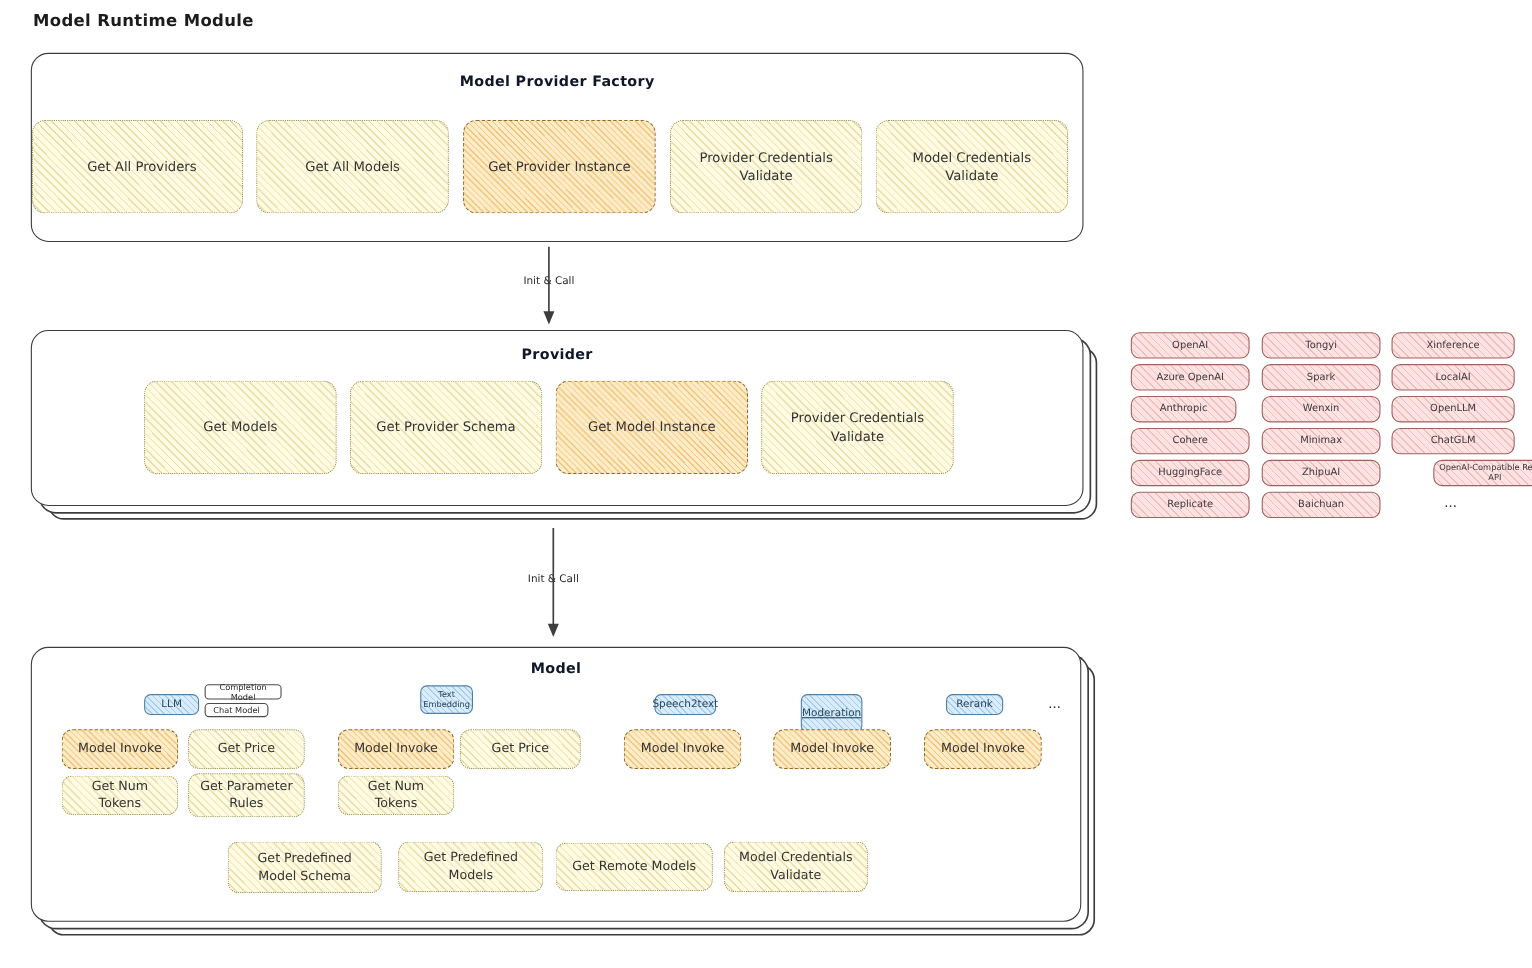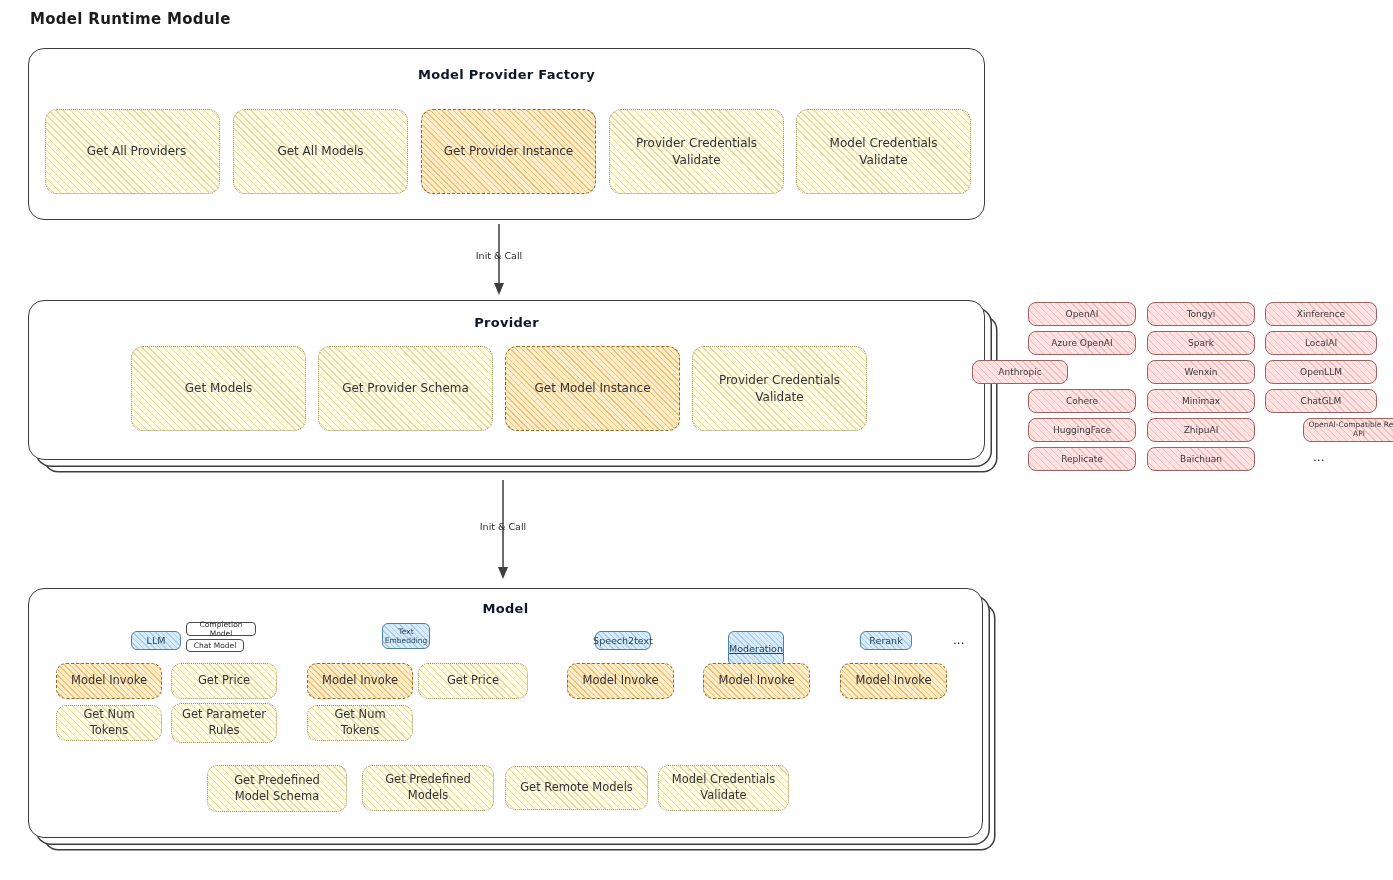--- a/index.html
+++ b/index.html
@@ -64,21 +64,21 @@
 </style>
 </head>
 <body>
 
 <div class="canvas">
 
   <div class="abs main-title">Model Runtime Module</div>
 
   <div class="abs panel" style="left:28px;top:48px;width:957px;height:172px;">
     <div class="panel-title" style="top:18px;">Model Provider Factory</div>
-    <div class="abs box box-yellow" style="left:16px;top:60px;width:175px;height:85px;padding-left:16px;">Get All Providers</div>
+    <div class="abs box box-yellow" style="left:0;top:60px;width:192px;height:85px;padding-left:16px;">Get All Providers</div>
     <div class="abs box box-yellow" style="left:204px;top:60px;width:175px;height:85px;">Get All Models</div>
     <div class="abs box box-orange" style="left:392px;top:60px;width:175px;height:85px;">Get Provider Instance</div>
     <div class="abs box box-yellow" style="left:580px;top:60px;width:175px;height:85px;">Provider Credentials Validate</div>
     <div class="abs box box-yellow" style="left:767px;top:60px;width:175px;height:85px;">Model Credentials Validate</div>
   </div>
 
   <svg class="abs" style="left:491px;top:224px;" width="16" height="72">
     <line x1="8" y1="0" x2="8" y2="61" stroke="#3d3d3d" stroke-width="1.5"></line>
     <polygon points="3,59 13,59 8,71" fill="#3d3d3d"></polygon>
   </svg>
@@ -93,21 +93,21 @@
   </div>
 
   <div class="abs pill" style="left:1028px;top:302px;width:108px;">OpenAI</div>
   <div class="abs pill" style="left:1147px;top:302px;width:108px;">Tongyi</div>
   <div class="abs pill" style="left:1265px;top:302px;width:112px;">Xinference</div>
 
   <div class="abs pill" style="left:1028px;top:331px;width:108px;">Azure OpenAI</div>
   <div class="abs pill" style="left:1147px;top:331px;width:108px;">Spark</div>
   <div class="abs pill" style="left:1265px;top:331px;width:112px;">LocalAI</div>
 
-  <div class="abs pill" style="left:972px;top:360px;width:96px;">Anthropic</div>
+  <div class="abs pill" style="left:1028px;top:360px;width:96px;">Anthropic</div>
   <div class="abs pill" style="left:1147px;top:360px;width:108px;">Wenxin</div>
   <div class="abs pill" style="left:1265px;top:360px;width:112px;">OpenLLM</div>
 
   <div class="abs pill" style="left:1028px;top:389px;width:108px;">Cohere</div>
   <div class="abs pill" style="left:1147px;top:389px;width:108px;">Minimax</div>
   <div class="abs pill" style="left:1265px;top:389px;width:112px;">ChatGLM</div>
 
   <div class="abs pill" style="left:1028px;top:418px;width:108px;">HuggingFace</div>
   <div class="abs pill" style="left:1147px;top:418px;width:108px;">ZhipuAI</div>
   <div class="abs pill tiny" style="left:1265px;top:418px;width:112px;">OpenAI-Compatible Restful API</div>

